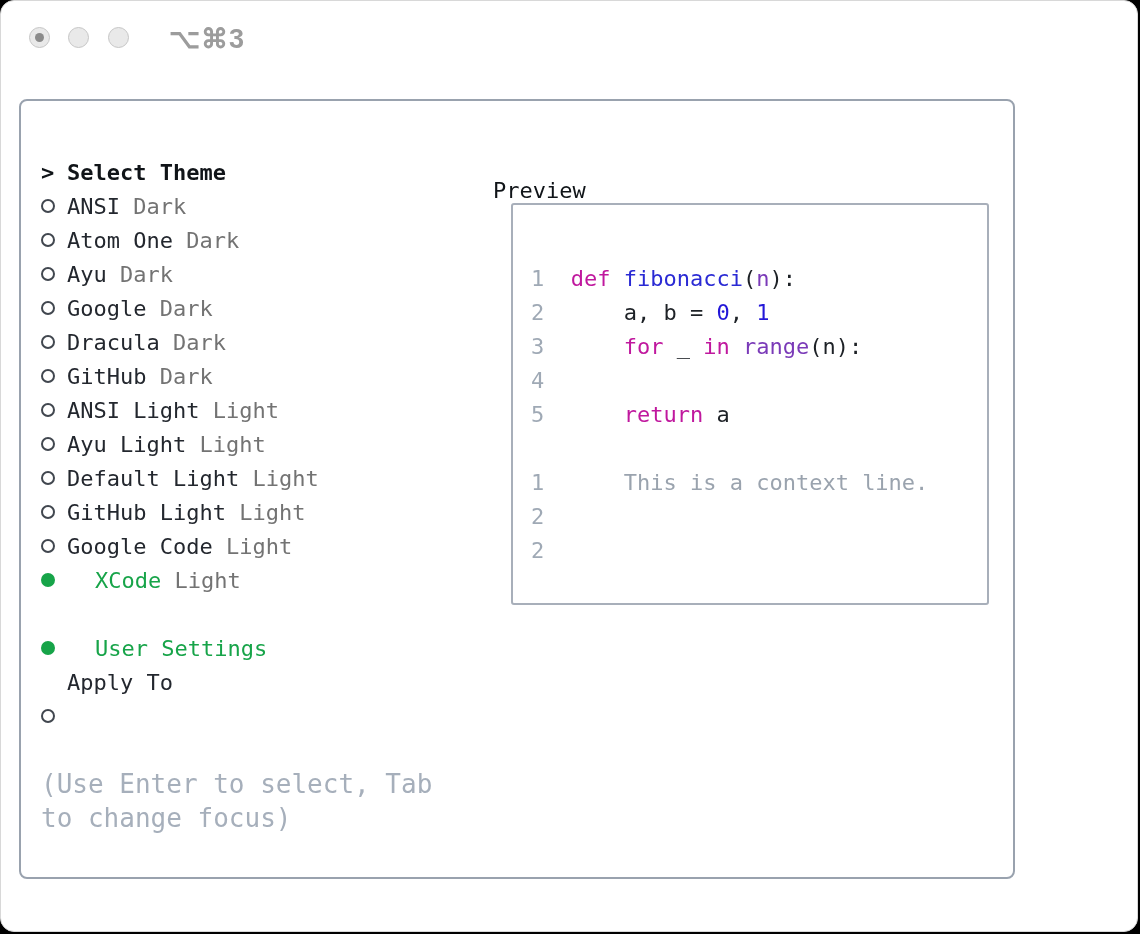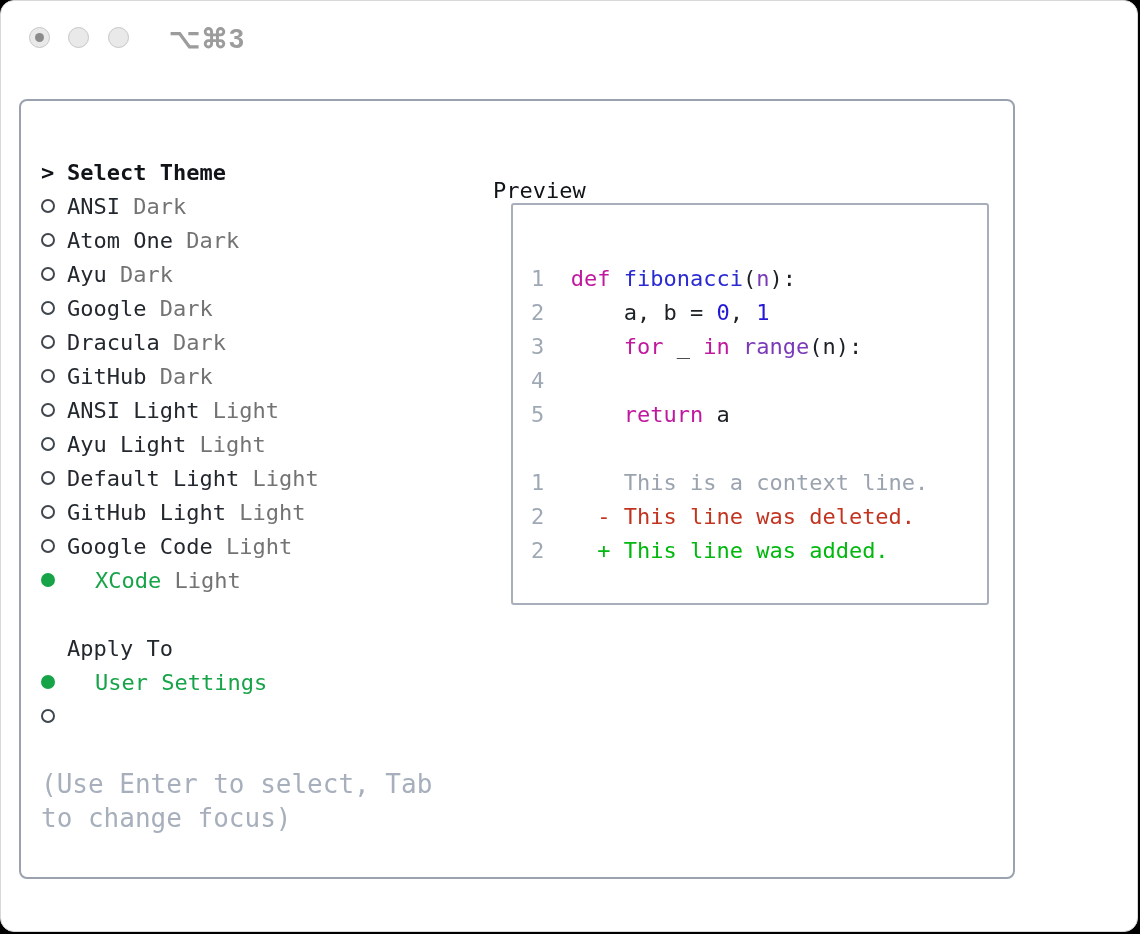--- a/index.html
+++ b/index.html
@@ -138,24 +138,24 @@
       <div class="row">
         <span class="marker"><span class="radio"></span></span><span>Google Code</span><span class="variant"> Light</span>
       </div>
       <div class="row">
         <span class="marker"><span class="radio sel"></span></span><span class="green-text">XCode</span><span class="variant"> Light</span>
       </div>
 
       <div class="spacer"></div>
 
       <div class="row">
+        <span class="marker"><span class="radio sel"></span></span><span class="green-text">User Settings</span>
+      </div>
+      <div class="row">
         <span class="marker"></span><span>Apply To</span>
-      </div>
-      <div class="row">
-        <span class="marker"><span class="radio sel"></span></span><span class="green-text">User Settings</span>
       </div>
       <div class="row">
         <span class="marker"><span class="radio"></span></span>
       </div>
 
       <div class="spacer"></div>
 
       <div class="hint">(Use Enter to select, Tab to change focus)</div>
     </div>
 
@@ -182,24 +182,24 @@
 
         <div class="cl">
           <span class="ln">5</span><span class="tok p">    </span><span class="tok k">return</span><span class="tok p"> a</span>
         </div>
 
         <div class="diff-block">
           <div class="cl">
             <span class="ln">1</span><span class="tok ctx">    This is a context line.</span>
           </div>
           <div class="cl">
-            <span class="ln">2</span><span class="tok del">  - This line was deleted.</span>
+            <span class="ln">2</span>
           </div>
           <div class="cl">
-            <span class="ln">2</span><span class="tok add">  + This line was added.</span>
+            <span class="ln">2</span>
           </div>
         </div>
 
       </div>
     </div>
 
   </div>
 </div>
 
 </body></html>

